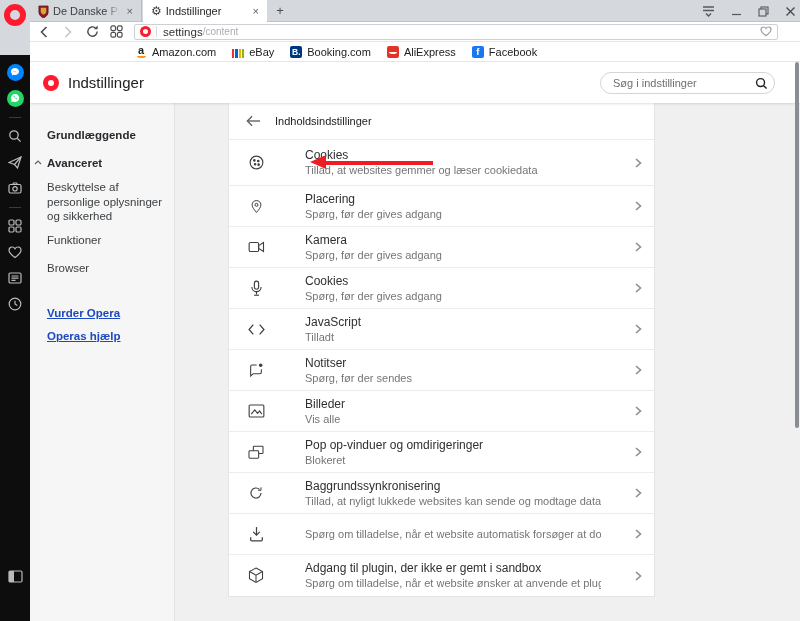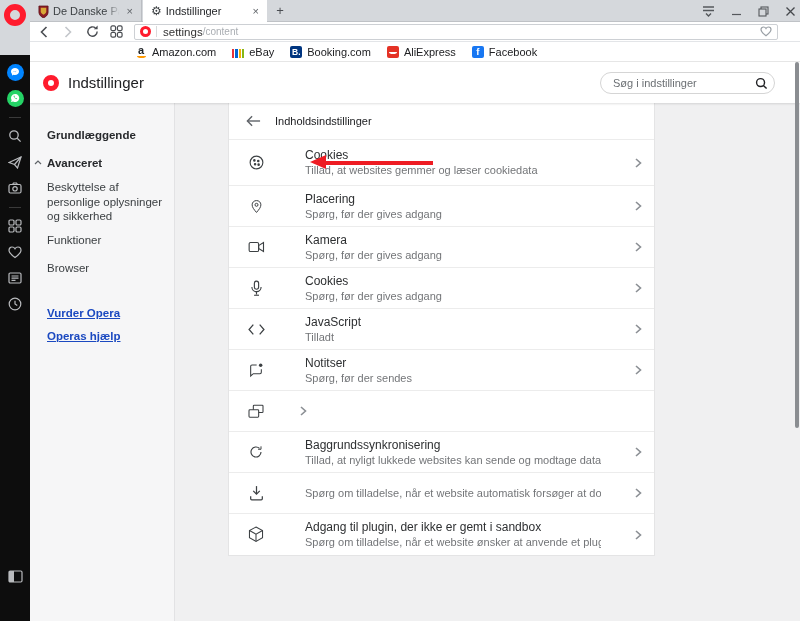--- a/index.html
+++ b/index.html
@@ -438,28 +438,49 @@
           <div class="row-sub">Spørg, før der sendes</div>
         </div>
         <span class="row-chev">
             <svg width="7" height="10" viewBox="0 0 7 10" fill="none" stroke="#8b8f94" stroke-width="1.6">
               <path d="M1 1l4.5 4L1 9"></path>
             </svg>
           </span>
       </div>
 
 
+      <div class="row">
+        <span class="row-icon">
+          <svg width="17" height="14" viewBox="0 0 24 20" fill="none" stroke="#3c4043" stroke-width="1.6">
+              <rect x="1.5" y="1.5" width="21" height="17" rx="1.5"></rect>
+              <path d="M4.5 14.5l5-6 4 5 3-3.5 3 4.5"></path>
+            </svg>
+        </span>
+        <div class="row-text">
+          <div class="row-title">Billeder</div>
+          <div class="row-sub">Vis alle</div>
+        </div>
+        <span class="row-chev">
+            <svg width="7" height="10" viewBox="0 0 7 10" fill="none" stroke="#8b8f94" stroke-width="1.6">
+              <path d="M1 1l4.5 4L1 9"></path>
+            </svg>
+          </span>
+      </div>
 
       <div class="row">
         <span class="row-icon">
           <svg width="16" height="15" viewBox="0 0 24 22" fill="none" stroke="#3c4043" stroke-width="1.6">
               <rect x="8" y="1.5" width="14.5" height="11" rx="1.2"></rect>
               <rect x="1.5" y="8.5" width="14.5" height="11" rx="1.2" fill="#fff"></rect>
             </svg>
         </span>
+        <div class="row-text">
+          <div class="row-title">Pop op-vinduer og omdirigeringer</div>
+          <div class="row-sub">Blokeret</div>
+        </div>
         <span class="row-chev">
             <svg width="7" height="10" viewBox="0 0 7 10" fill="none" stroke="#8b8f94" stroke-width="1.6">
               <path d="M1 1l4.5 4L1 9"></path>
             </svg>
           </span>
       </div>
 
       <div class="row">
         <span class="row-icon">
           <svg width="16" height="16" viewBox="0 0 24 24" fill="none" stroke="#3c4043" stroke-width="1.7">

